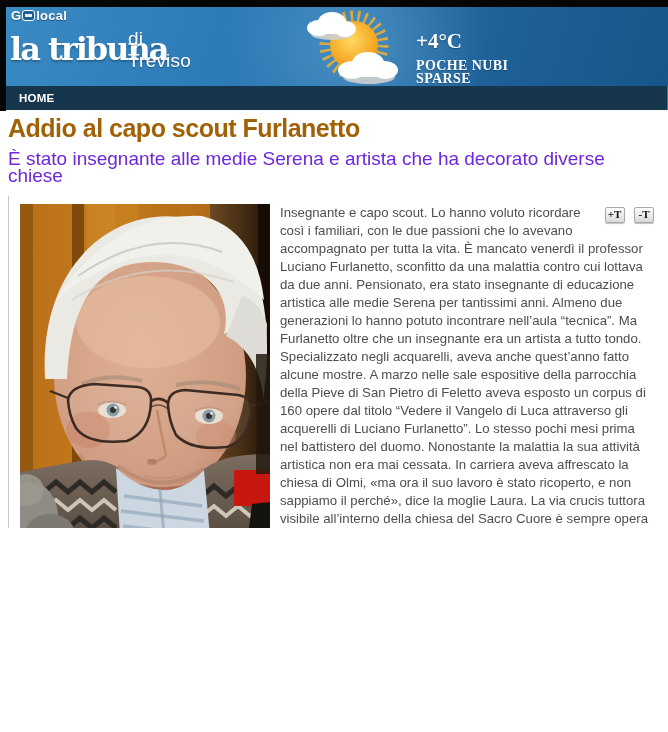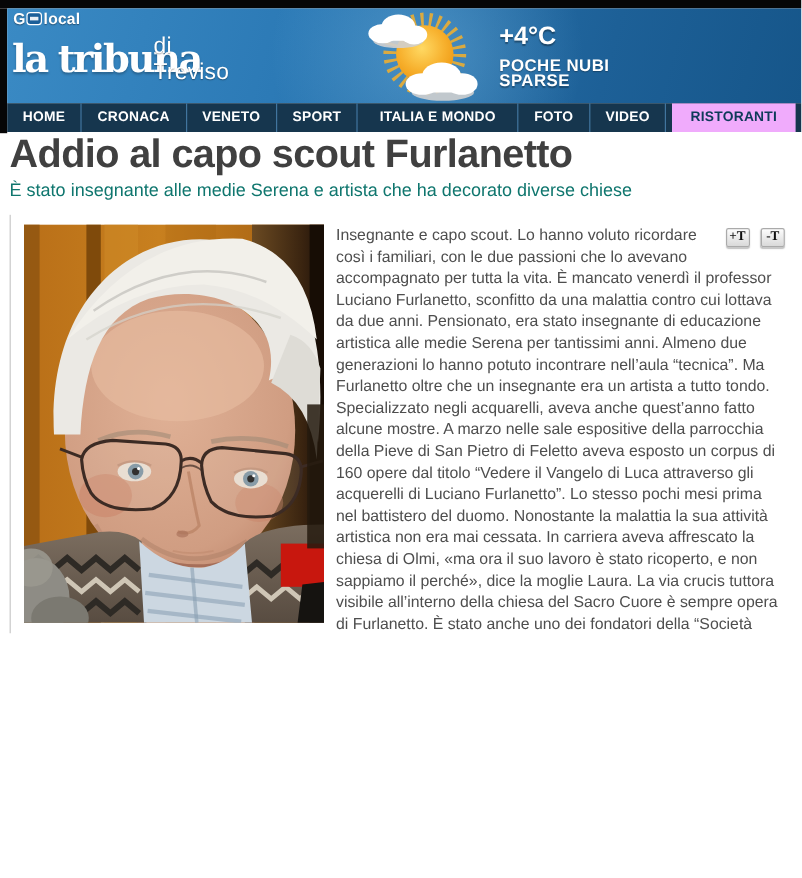--- a/index.html
+++ b/index.html
@@ -23,41 +23,41 @@
   .gelocal .badge { display:inline-block; width:13px; height:11px; border:1px solid #fff; border-radius:3px; background:#1b5f99; margin:0 1px; position:relative; top:1px; }
   .gelocal .badge::after { content:""; position:absolute; left:2px; top:3px; width:7px; height:3px; background:#fff; opacity:.9; }
 
   .logo { position:absolute; left:4px; top:13px; color:#fff; cursor:pointer; }
   .logo-main {
     font-family:"DejaVu Serif", serif; font-weight:bold; font-size:32px;
     letter-spacing:-2px; line-height:58px; text-shadow:0 2px 2px rgba(0,0,0,.25);
   }
   .logo-edition { position:absolute; left:118px; top:8px; font-size:19px; font-weight:normal; letter-spacing:.2px; text-shadow:0 1px 1px rgba(0,0,0,.35); }
 
-  .weather { position:absolute; left:296px; top:2px; display:flex; align-items:flex-start; cursor:pointer; }
+  .weather { position:absolute; left:296px; top:2px; display:flex; align-items:flex-end; cursor:pointer;font-family:Liberation Serif, serif; }
   .weather-icon { width:104px; height:76px; }
   .weather-text { margin-left:10px; margin-top:10px; color:#fff; }
   .weather-temp { font-size:21px; font-weight:bold; text-shadow:0 1px 1px rgba(0,0,0,.35); }
   .weather-cond { margin-top:5px; font-size:14px; font-weight:bold; letter-spacing:.4px; line-height:13px; text-shadow:0 1px 1px rgba(0,0,0,.3); }
 
   
-  .main-nav { position:absolute; left:6px; top:86px; width:662px; height:24px; background:#16364e; display:flex; overflow:hidden; }
+  .main-nav { position:absolute; left:6px; top:86px; width:662px; height:24px; background:#16364e; display:flex; overflow:hidden;flex-direction:column; }
   .nav-item {
     flex:0 0 auto; color:#fff; font-size:11.5px; font-weight:bold; letter-spacing:.2px;
     line-height:24px; padding:0 13px; border-right:1px solid #41759e; white-space:nowrap; cursor:pointer;
   }
   .nav-item.wide { padding:0 18px; }
   .nav-item.light {
     background:#f0abfc; color:#0d3a59; border-right:none; margin-left:5px; padding:0 15px;
   }
 
   
   .content { position:absolute; left:8px; top:112px; width:652px; }
-  .article-title { margin:2px 0 8px 0; font-size:33px; font-weight:bold; color:#404040; letter-spacing:-.5px; line-height:28px; }
-  .article-subtitle { margin:0 0 12px 0; font-size:15px; color:#0f766e; line-height:17px; }
+  .article-title { margin:2px 0 8px 0; font-size:25px; font-weight:bold; color:#a16207; letter-spacing:-.5px; line-height:28px; }
+  .article-subtitle { margin:0 0 12px 0; font-size:19px; color:#6d28d9; line-height:17px; }
 
   .article-body {
     border-left:1px solid #c9c9c9; padding:8px 4px 0 4px; height:562px; overflow:hidden;
     color:#4e4e4e;
   }
   .font-controls { float:right; margin:0 2px 6px 10px; }
   .font-btn {
     width:20px; height:16px; padding:0; margin-left:5px;
     font-family:"Liberation Serif", serif; font-weight:bold; font-size:11px; color:#111;
     background:linear-gradient(#fdfdfd, #d9d9d9); border:1px solid #aaa; border-radius:2px;

